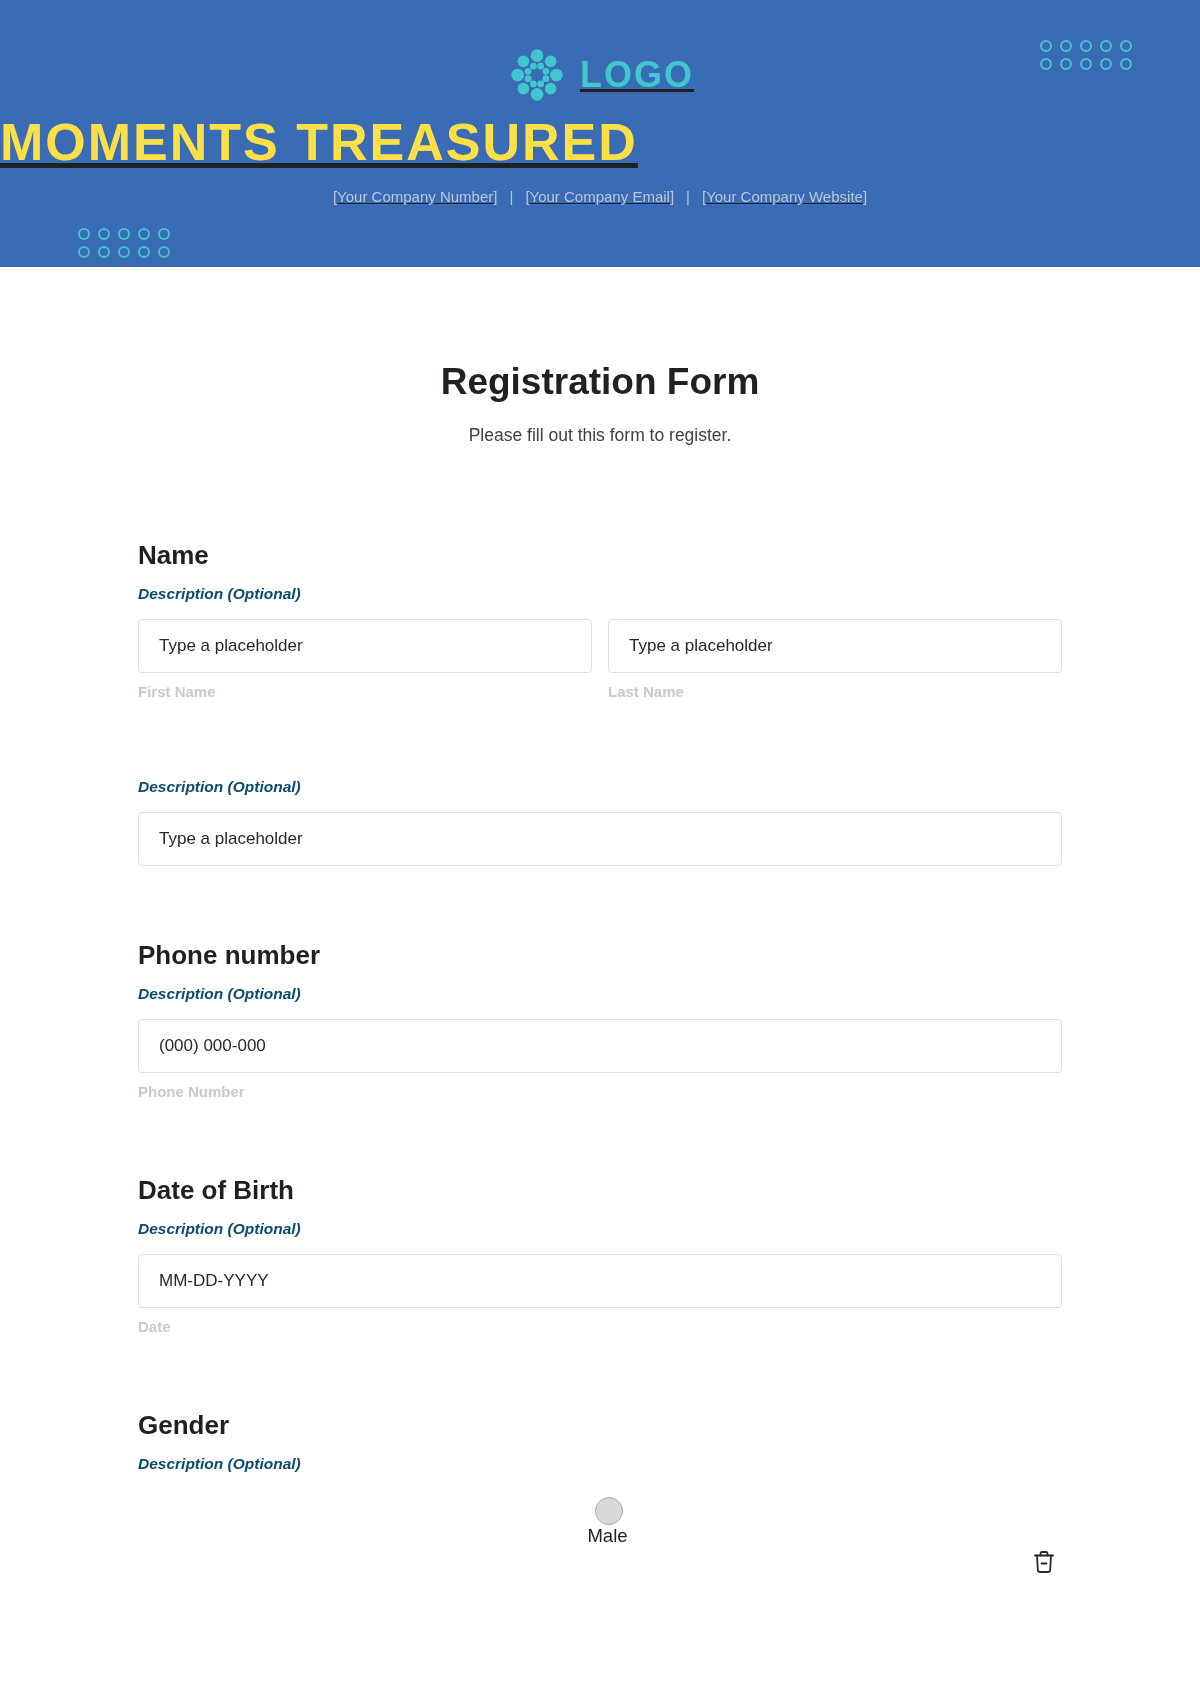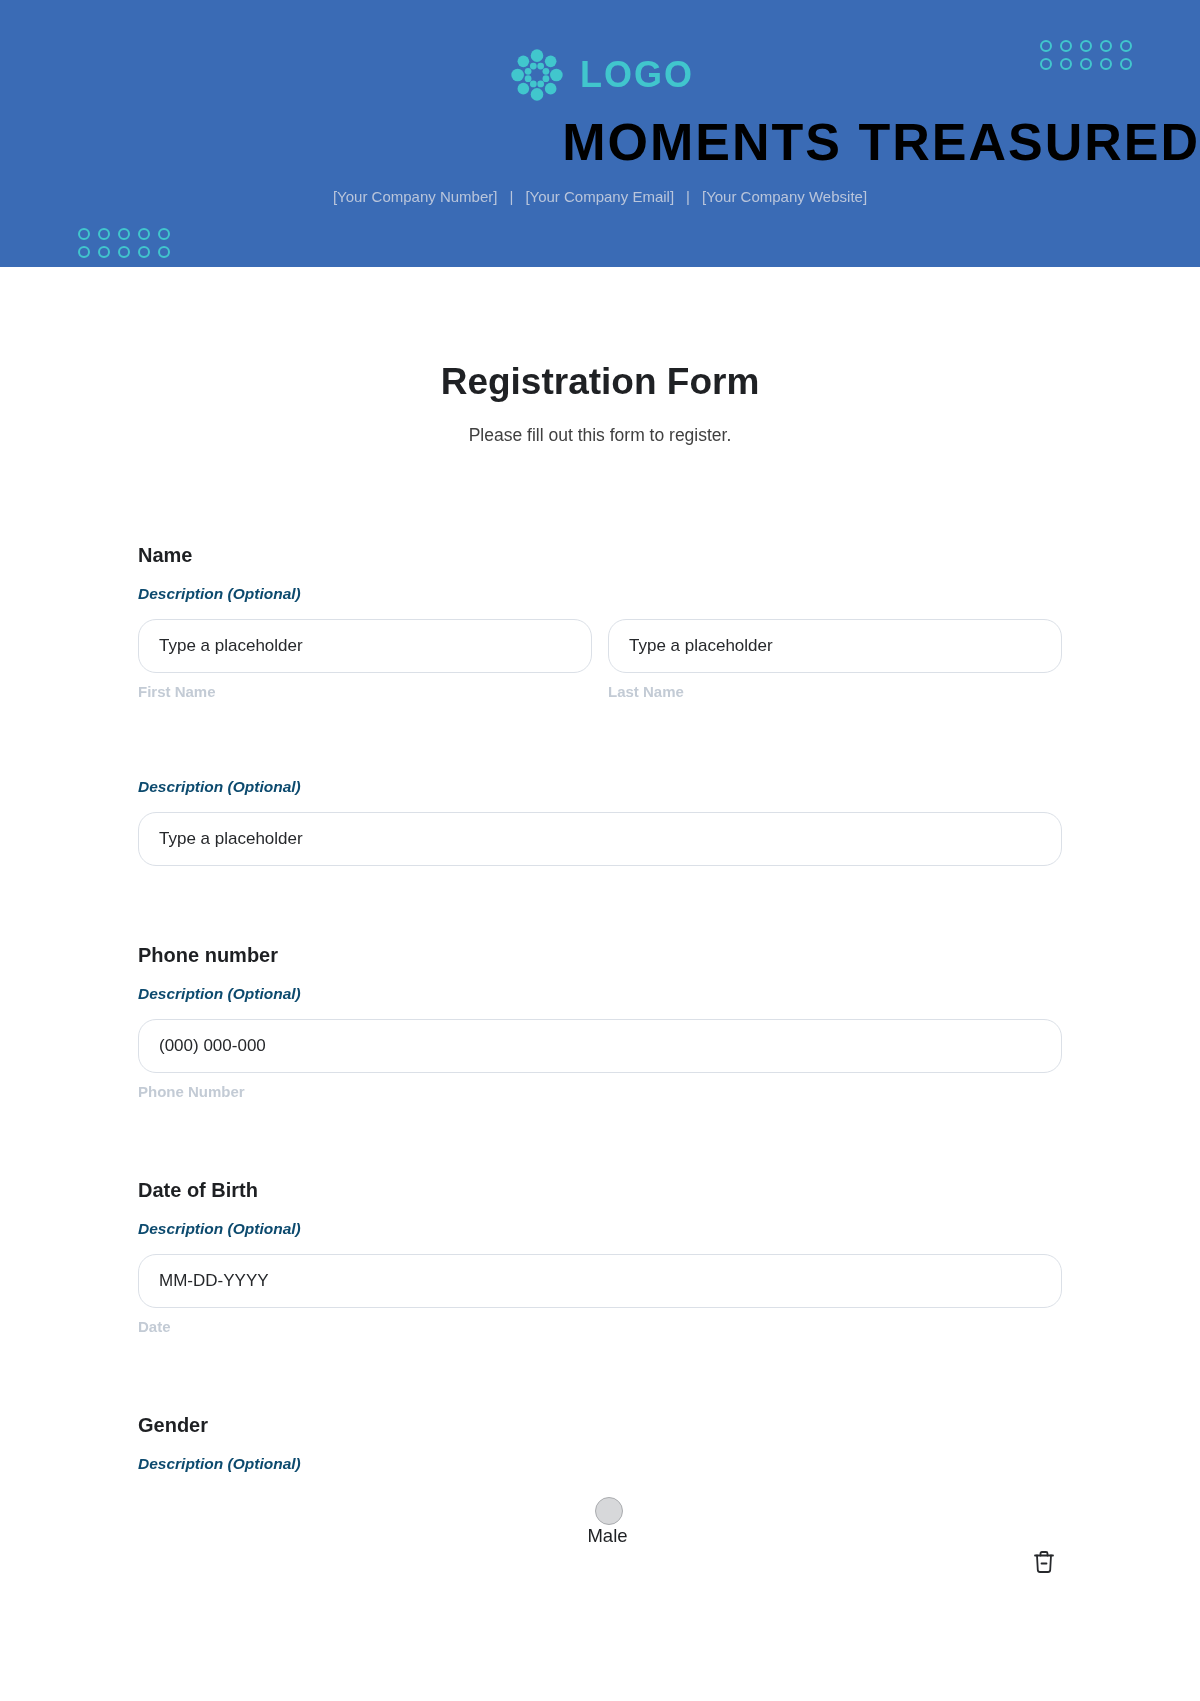--- a/index.html
+++ b/index.html
@@ -9,42 +9,43 @@
     font-family: "Liberation Sans", "DejaVu Sans", sans-serif;
     color: #1f2124;
   }
   .page { width: 1200px; height: 1701px; background: #ffffff; overflow: hidden; }
 
   
   .header {
     position: relative;
     height: 267px;
     background: #3a6bb5;
-    text-align: right;
+    text-align: left;
     overflow: hidden;
+    text-decoration: underline;
   }
   .logo-row {
     padding-top: 44px;
     display: flex;
     justify-content: center;
     align-items: center;
     gap: 12px;
   }
   .logo-text {
     font-size: 36px;
     font-weight: 700;
     letter-spacing: 2px;
     color: #41c6cd;
   }
   .company-name {
     margin-top: 6px;
     font-size: 52px;
     font-weight: 800;
     letter-spacing: 2px;
-    color: #000000;
+    color: #fde047;
   }
   .company-info {
     margin-top: 16px;
     display: flex;
     justify-content: center;
     align-items: center;
     gap: 12px;
     font-size: 15px;
     color: #b9c5db;
   }
@@ -76,42 +77,42 @@
     margin-top: 22px;
     text-align: center;
     font-size: 17.5px;
     color: #404040;
   }
   .container { width: 924px; margin: 0 auto; }
 
   .field-section { margin-top: 76px; }
   .field-section.first { margin-top: 96px; }
   .field-label {
-    font-size: 20px;
+    font-size: 26px;
     font-weight: 700;
     color: #1e2023;
     line-height: 26px;
   }
   .field-desc {
     margin-top: 16px;
     font-size: 15.5px;
     font-style: italic;
     font-weight: 600;
     color: #0c4a6e;
     line-height: 19px;
   }
   .inputs-row { display: flex; gap: 16px; margin-top: 16px; }
   .inputs-row > .input-wrap { flex: 1; }
   .input-wrap { margin-top: 0; }
   .single { margin-top: 16px; }
   .text-input {
     width: 100%;
     height: 54px;
     border: 1px solid #dbe0e7;
-    border-radius: 18px;
+    border-radius: 4px;
     padding: 0 20px;
     font-family: "Liberation Sans", "DejaVu Sans", sans-serif;
     font-size: 17px;
     color: #26282b;
     background: #ffffff;
     outline: none;
   }
   .text-input::placeholder { color: #26282b; opacity: 1; }
   .sub-label {
     margin-top: 9px;

